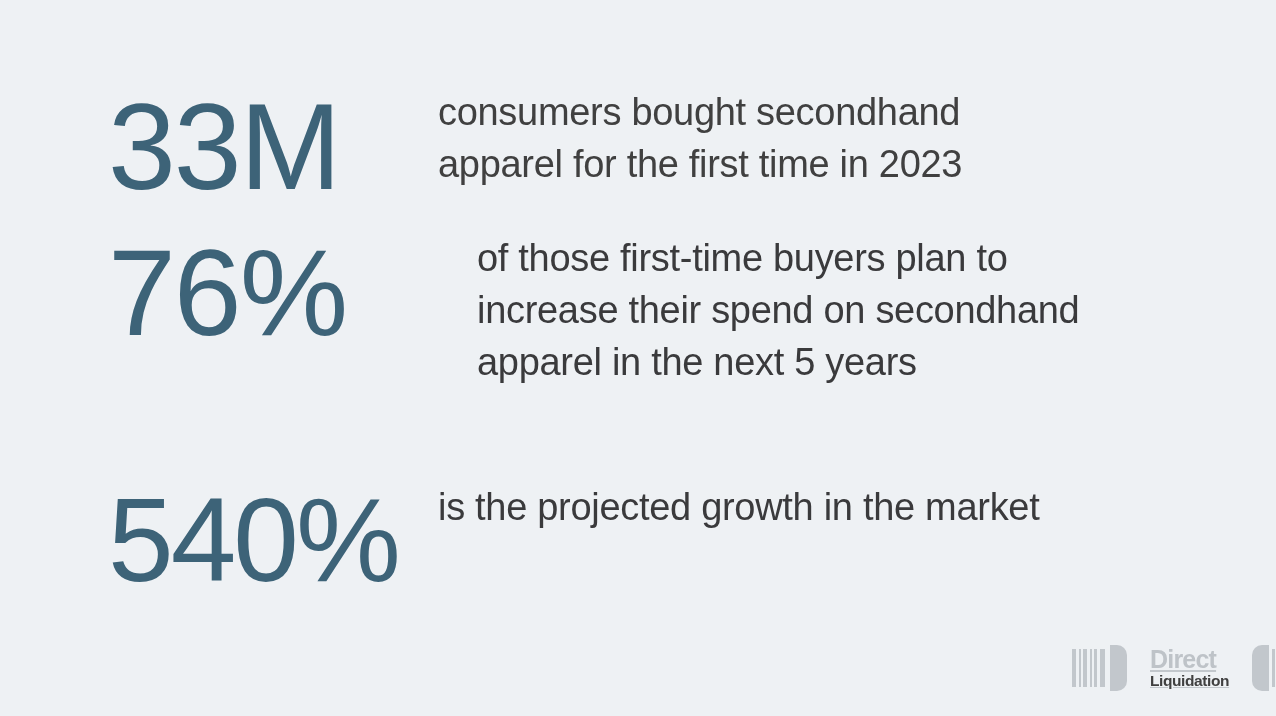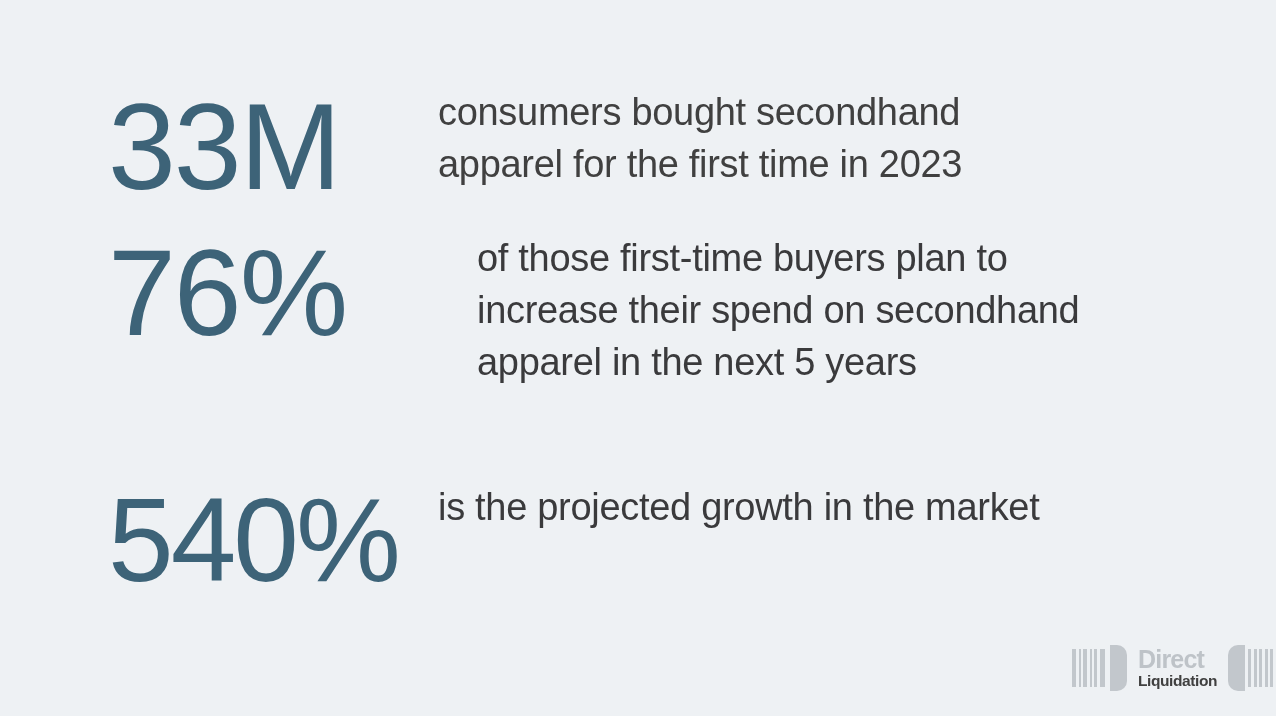--- a/index.html
+++ b/index.html
@@ -112,23 +112,24 @@
     margin-left: 3px;
   }
 
   .logo-door.flip {
     border-radius: 10px 0 0 10px;
     margin-left: 0;
     margin-right: 3px;
   }
 
   .logo-wordmark {
-    margin: 0 11px;
+    margin: 0 23px;
     line-height: 1;
     color: #c2c7cc;
+    text-decoration: underline;
   }
 
   .logo-word-main {
     display: block;
     font-family: "Liberation Sans", sans-serif;
     font-weight: bold;
     font-size: 25px;
     letter-spacing: -0.8px;
     color: #bec3c8;
   }

